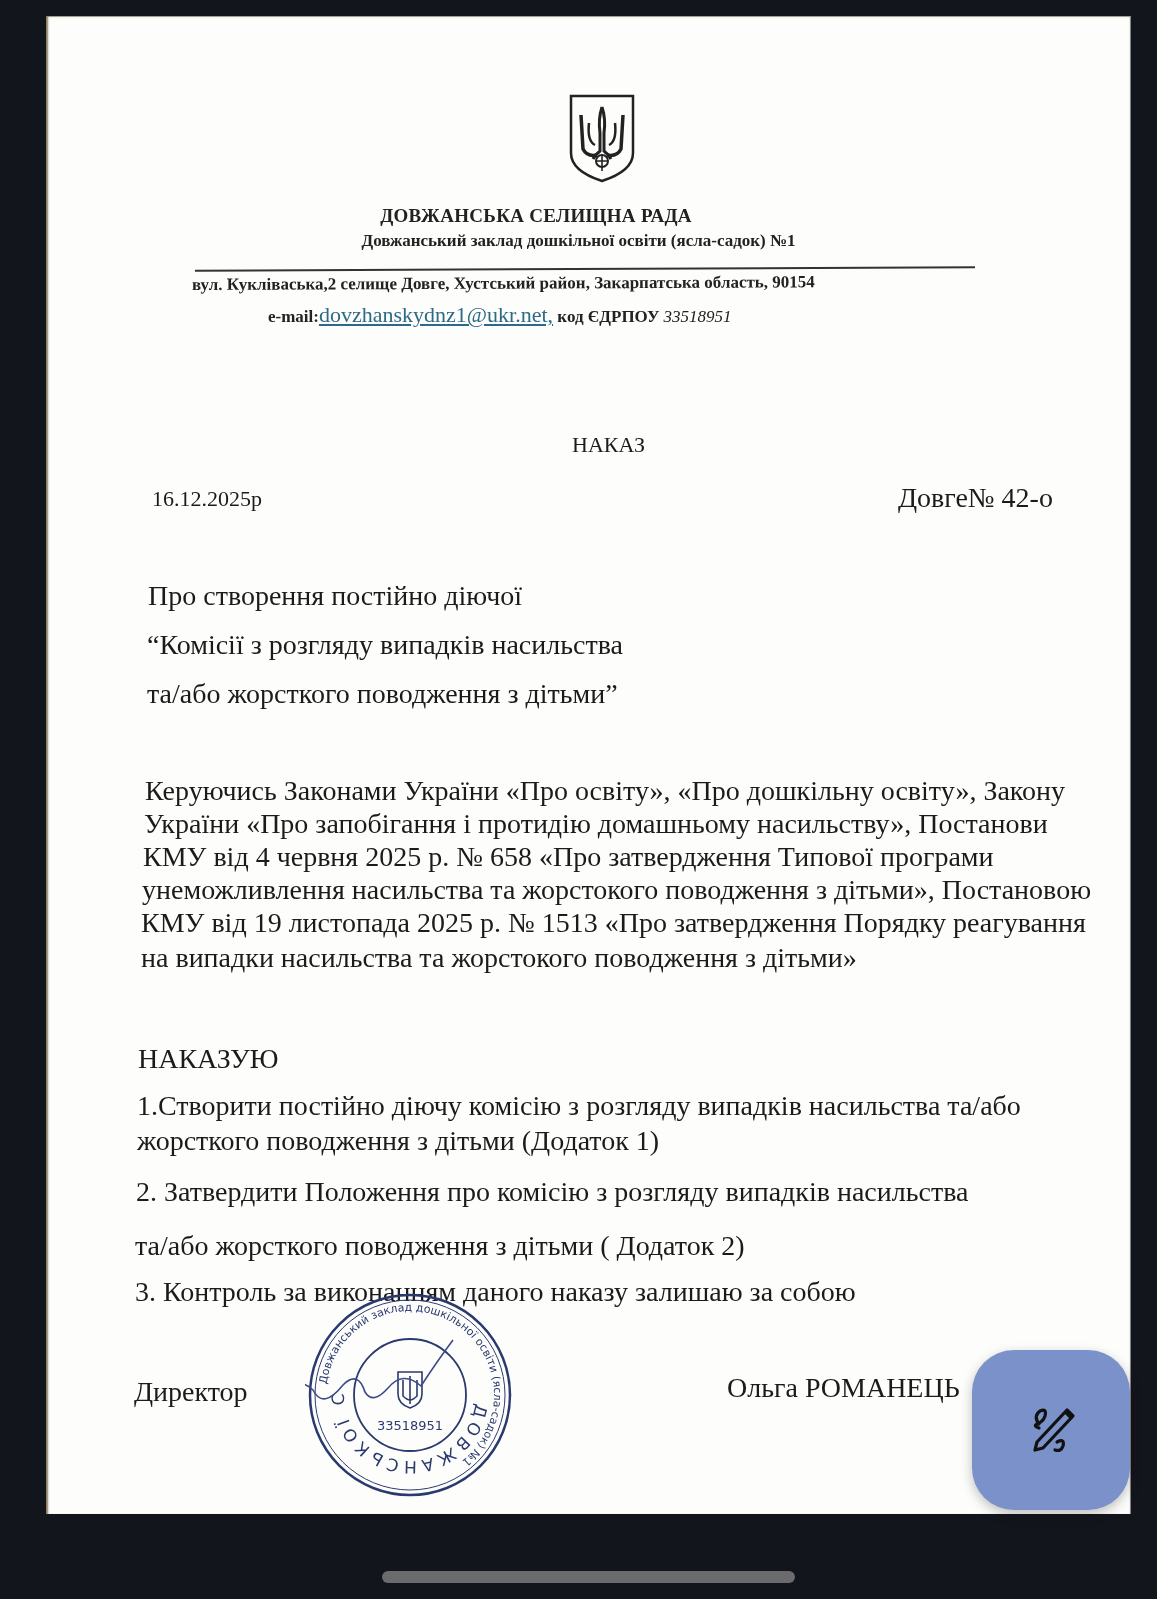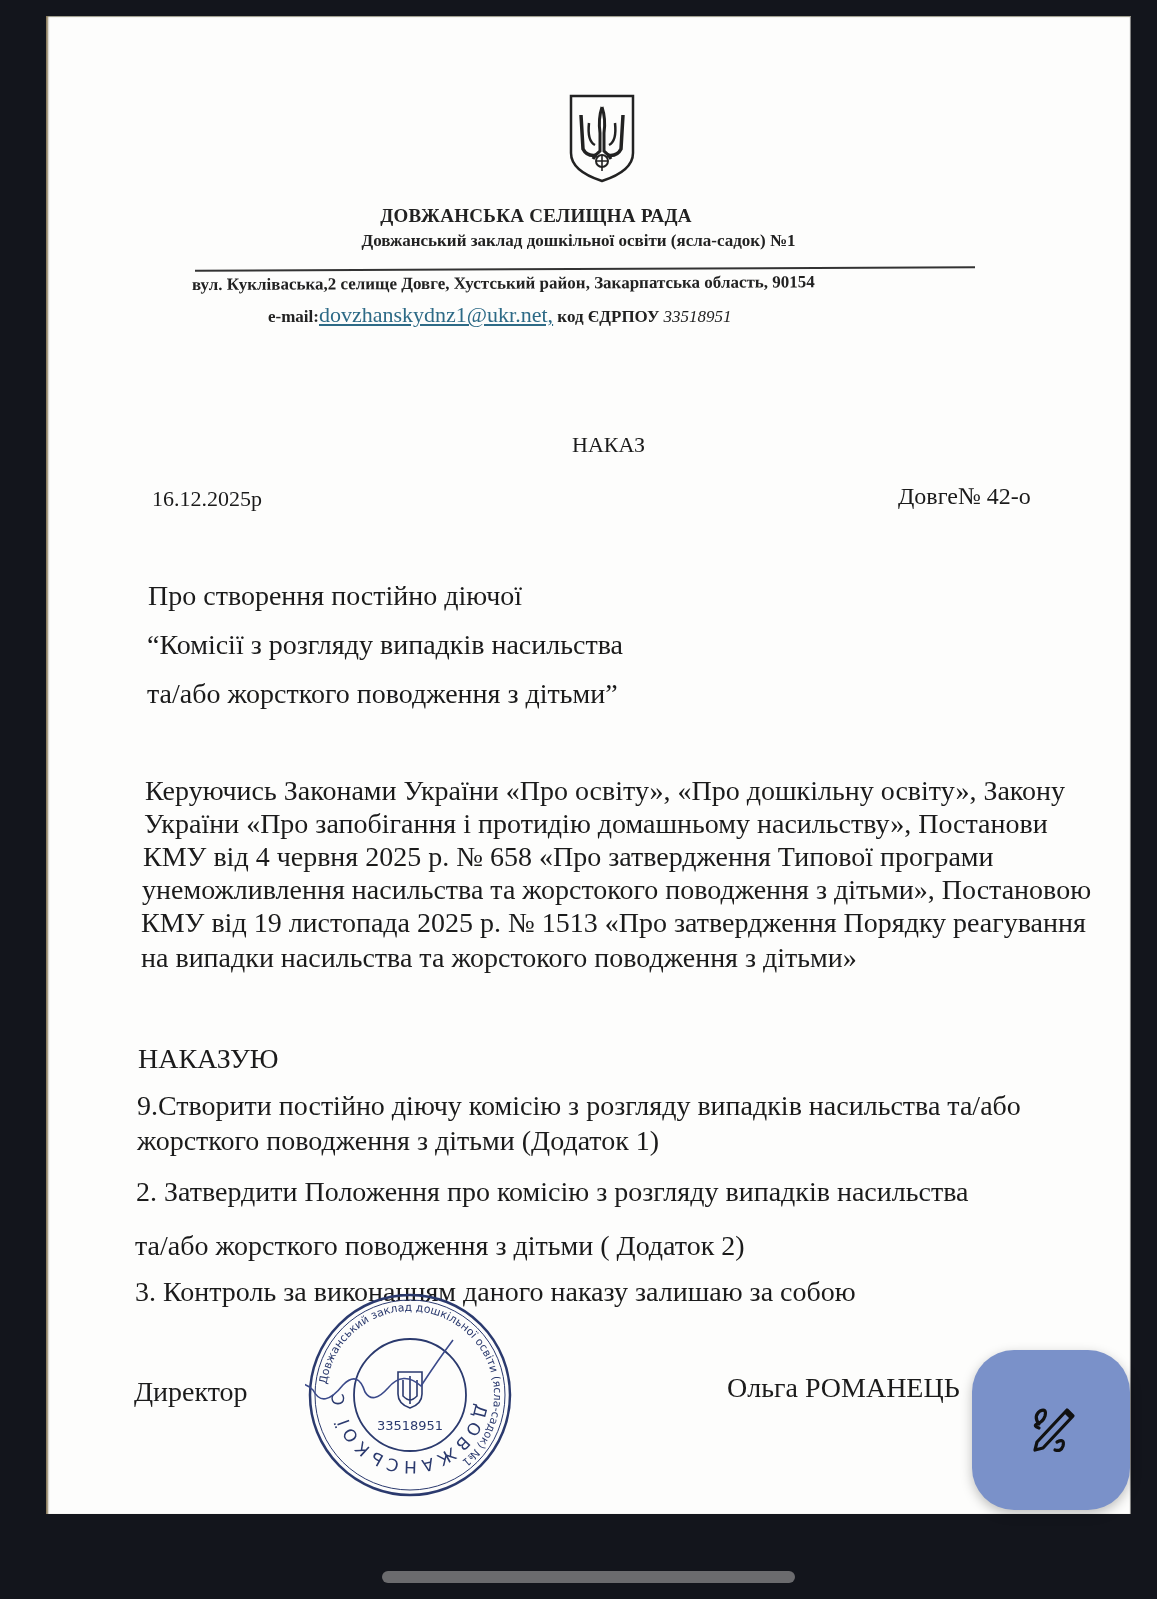--- a/index.html
+++ b/index.html
@@ -16,21 +16,21 @@
   .arms { position:absolute; left:567px; top:93px; width:70px; height:90px; }
   .hdr-title { left:0; width:1072px; text-align:center; top:206px; font-size:19px; font-weight:bold; letter-spacing:0.3px; color:#222; }
   .hdr-sub { left:0; width:1157px; text-align:center; top:232px; font-size:17px; font-weight:bold; color:#222; }
   .rule { position:absolute; left:195px; top:268px; width:780px; height:2px; background:#333; transform:rotate(-0.25deg); }
   .hdr-addr { left:192px; top:276px; font-size:17px; font-weight:bold; color:#222; transform:rotate(-0.25deg); transform-origin:left; }
   .hdr-mail { left:268px; top:304px; font-size:17px; font-weight:bold; color:#222; }
   .hdr-mail .link { color:#2d6a86; text-decoration:underline; font-weight:normal; font-size:22px; }
   .hdr-mail .ital { font-style:italic; font-weight:normal; }
   .order-title { left:0; width:1217px; text-align:center; top:434px; font-size:22px; }
   .date { left:152px; top:488px; font-size:22px;text-align:right; }
-  .num { left:898px; top:484px; font-size:24px; }
+  .num { left:898px; top:484px; font-size:28px; }
   .b { font-size:28px; }
   .stamp { position:absolute; left:305px; top:1290px; width:210px; height:210px; }
   .fab {
     position:absolute; left:972px; top:1350px; width:158px; height:160px; border-radius:42px;
     background:#7a91c9; box-shadow:0 4px 12px rgba(0,0,0,0.25);
     display:flex; align-items:center; justify-content:center; cursor:pointer;
   }
   .navpill { position:absolute; left:382px; top:1571px; width:413px; height:12px; border-radius:6px; background:#6b6b6e; }
 </style>
 </head>
@@ -64,21 +64,21 @@
 <div class="ln b" style="left:147px;top:680px;">та/або жорсткого поводження з дітьми”</div>
 
 <div class="ln b" style="left:145px;top:777px;">Керуючись Законами України «Про освіту», «Про дошкільну освіту», Закону</div>
 <div class="ln b" style="left:144px;top:810px;">України «Про запобігання і протидію домашньому насильству», Постанови</div>
 <div class="ln b" style="left:143px;top:843px;">КМУ від 4 червня 2025 р. № 658  «Про затвердження Типової програми</div>
 <div class="ln b" style="left:142px;top:876px;">унеможливлення насильства та жорстокого поводження з дітьми», Постановою</div>
 <div class="ln b" style="left:141px;top:909px;">КМУ від 19 листопада 2025 р. № 1513 «Про затвердження Порядку реагування</div>
 <div class="ln b" style="left:141px;top:944px;">на випадки насильства та жорстокого поводження з дітьми»</div>
 
 <div class="ln b" style="left:138px;top:1045px;">НАКАЗУЮ</div>
-<div class="ln b" style="left:137px;top:1092px;">9.Створити постійно діючу комісію з розгляду випадків насильства та/або</div>
+<div class="ln b" style="left:137px;top:1092px;">1.Створити постійно діючу комісію з розгляду випадків насильства та/або</div>
 <div class="ln b" style="left:137px;top:1127px;">жорсткого поводження з дітьми (Додаток 1)</div>
 <div class="ln b" style="left:136px;top:1178px;">2. Затвердити  Положення про комісію з розгляду випадків насильства</div>
 <div class="ln b" style="left:135px;top:1232px;">та/або жорсткого поводження з дітьми ( Додаток 2)</div>
 <div class="ln b" style="left:135px;top:1278px;">3. Контроль за виконанням даного наказу залишаю за собою</div>
 
 <div class="ln b" style="left:134px;top:1378px;">Директор</div>
 <div class="ln b" style="left:727px;top:1374px;">Ольга РОМАНЕЦЬ</div>
 
 <svg class="stamp" viewBox="0 0 210 210">
   <defs>

